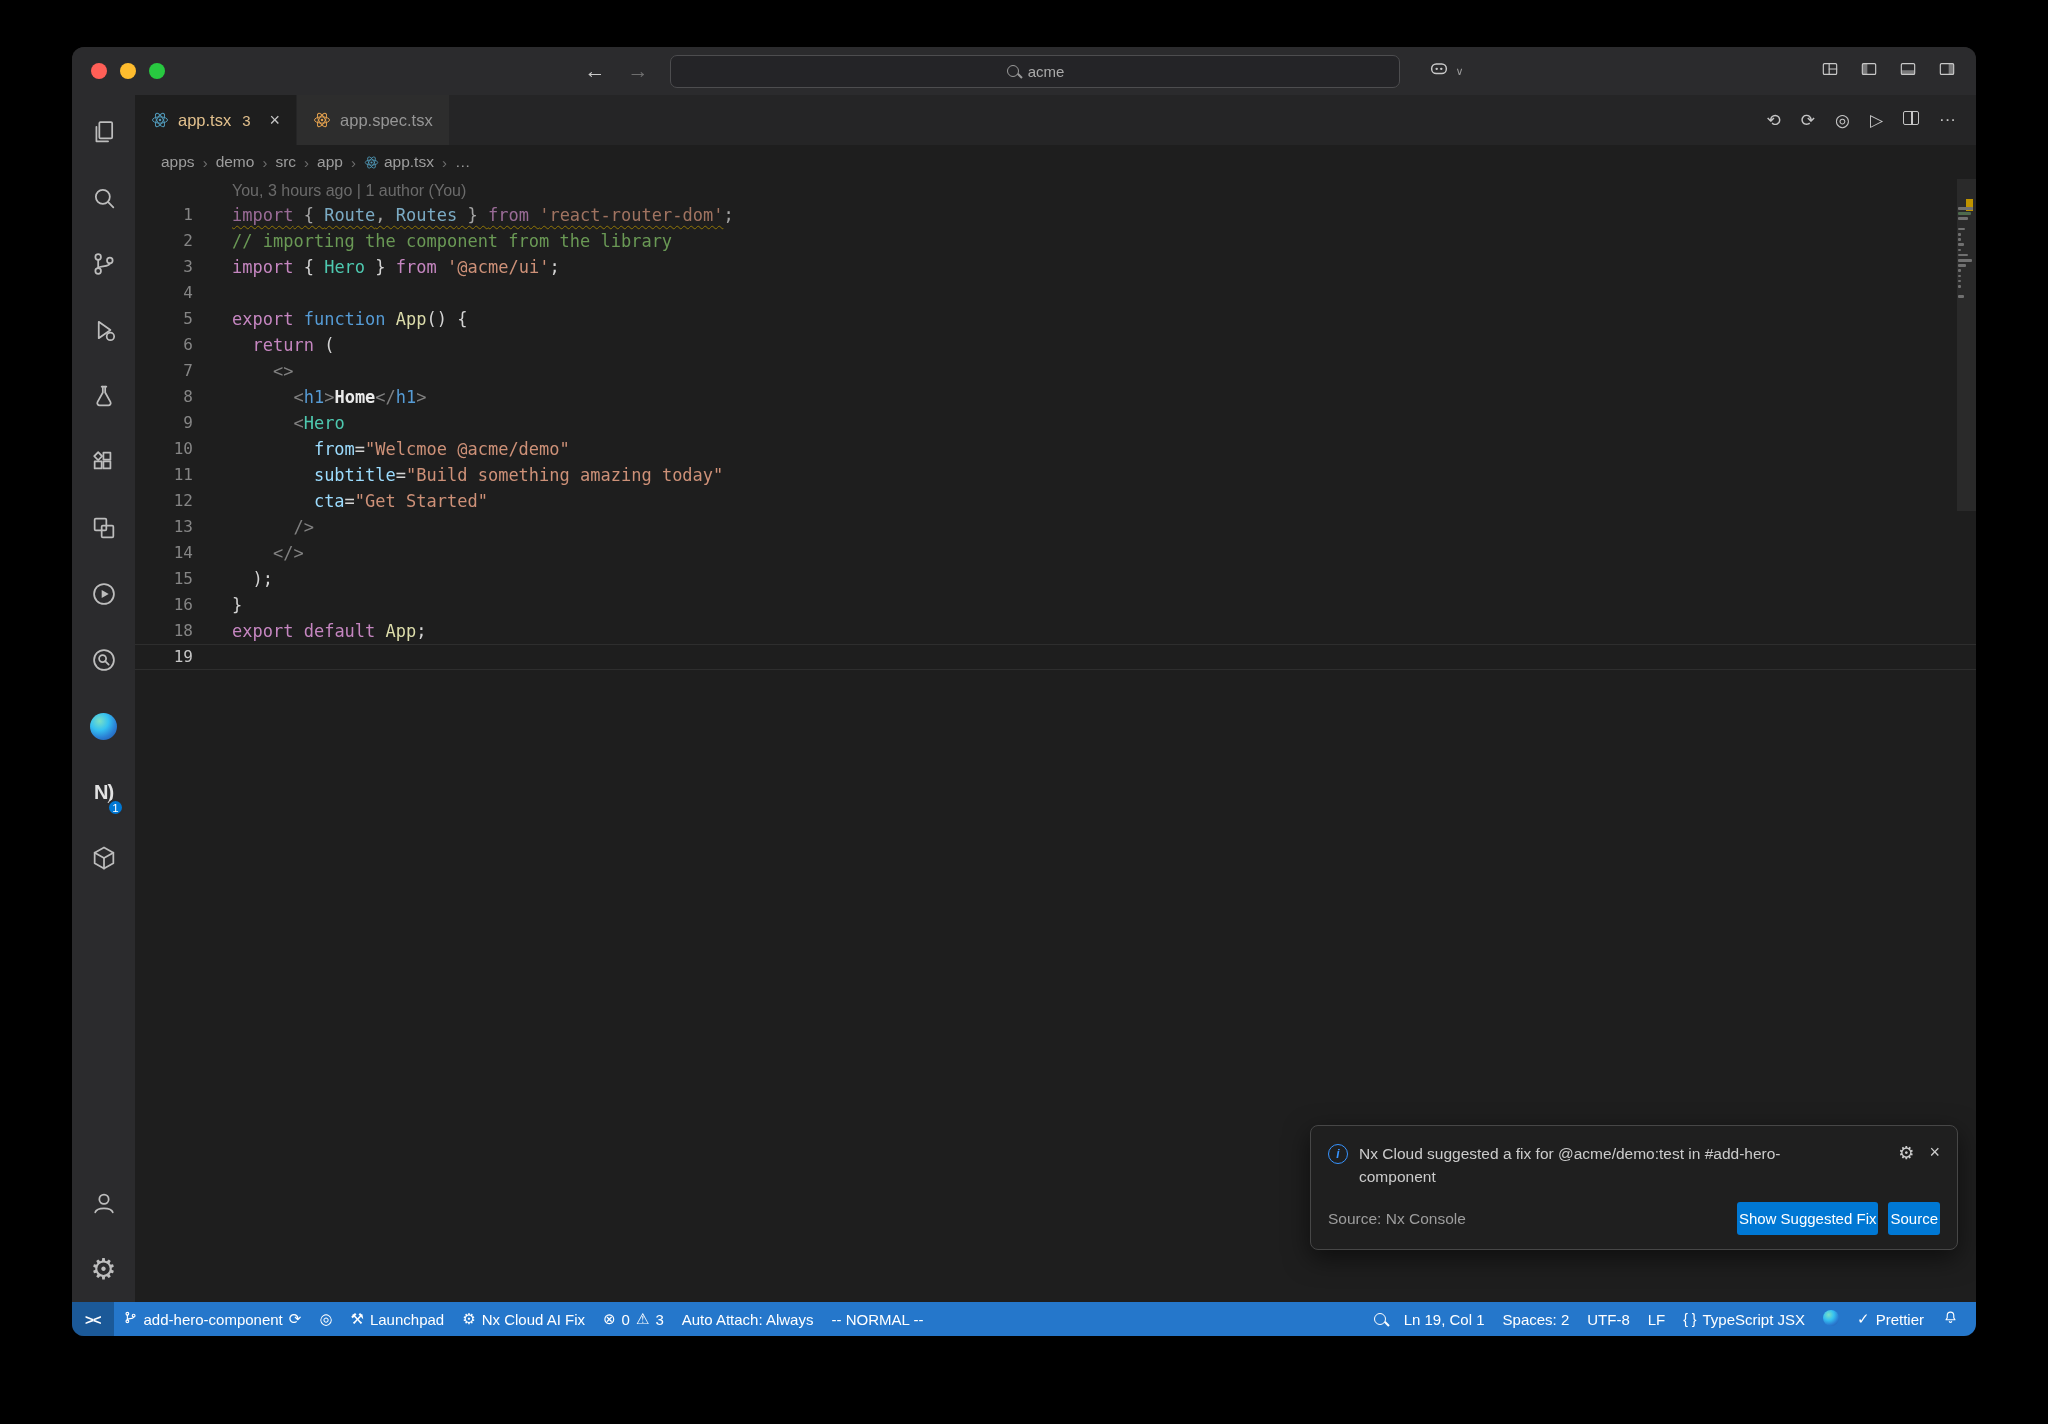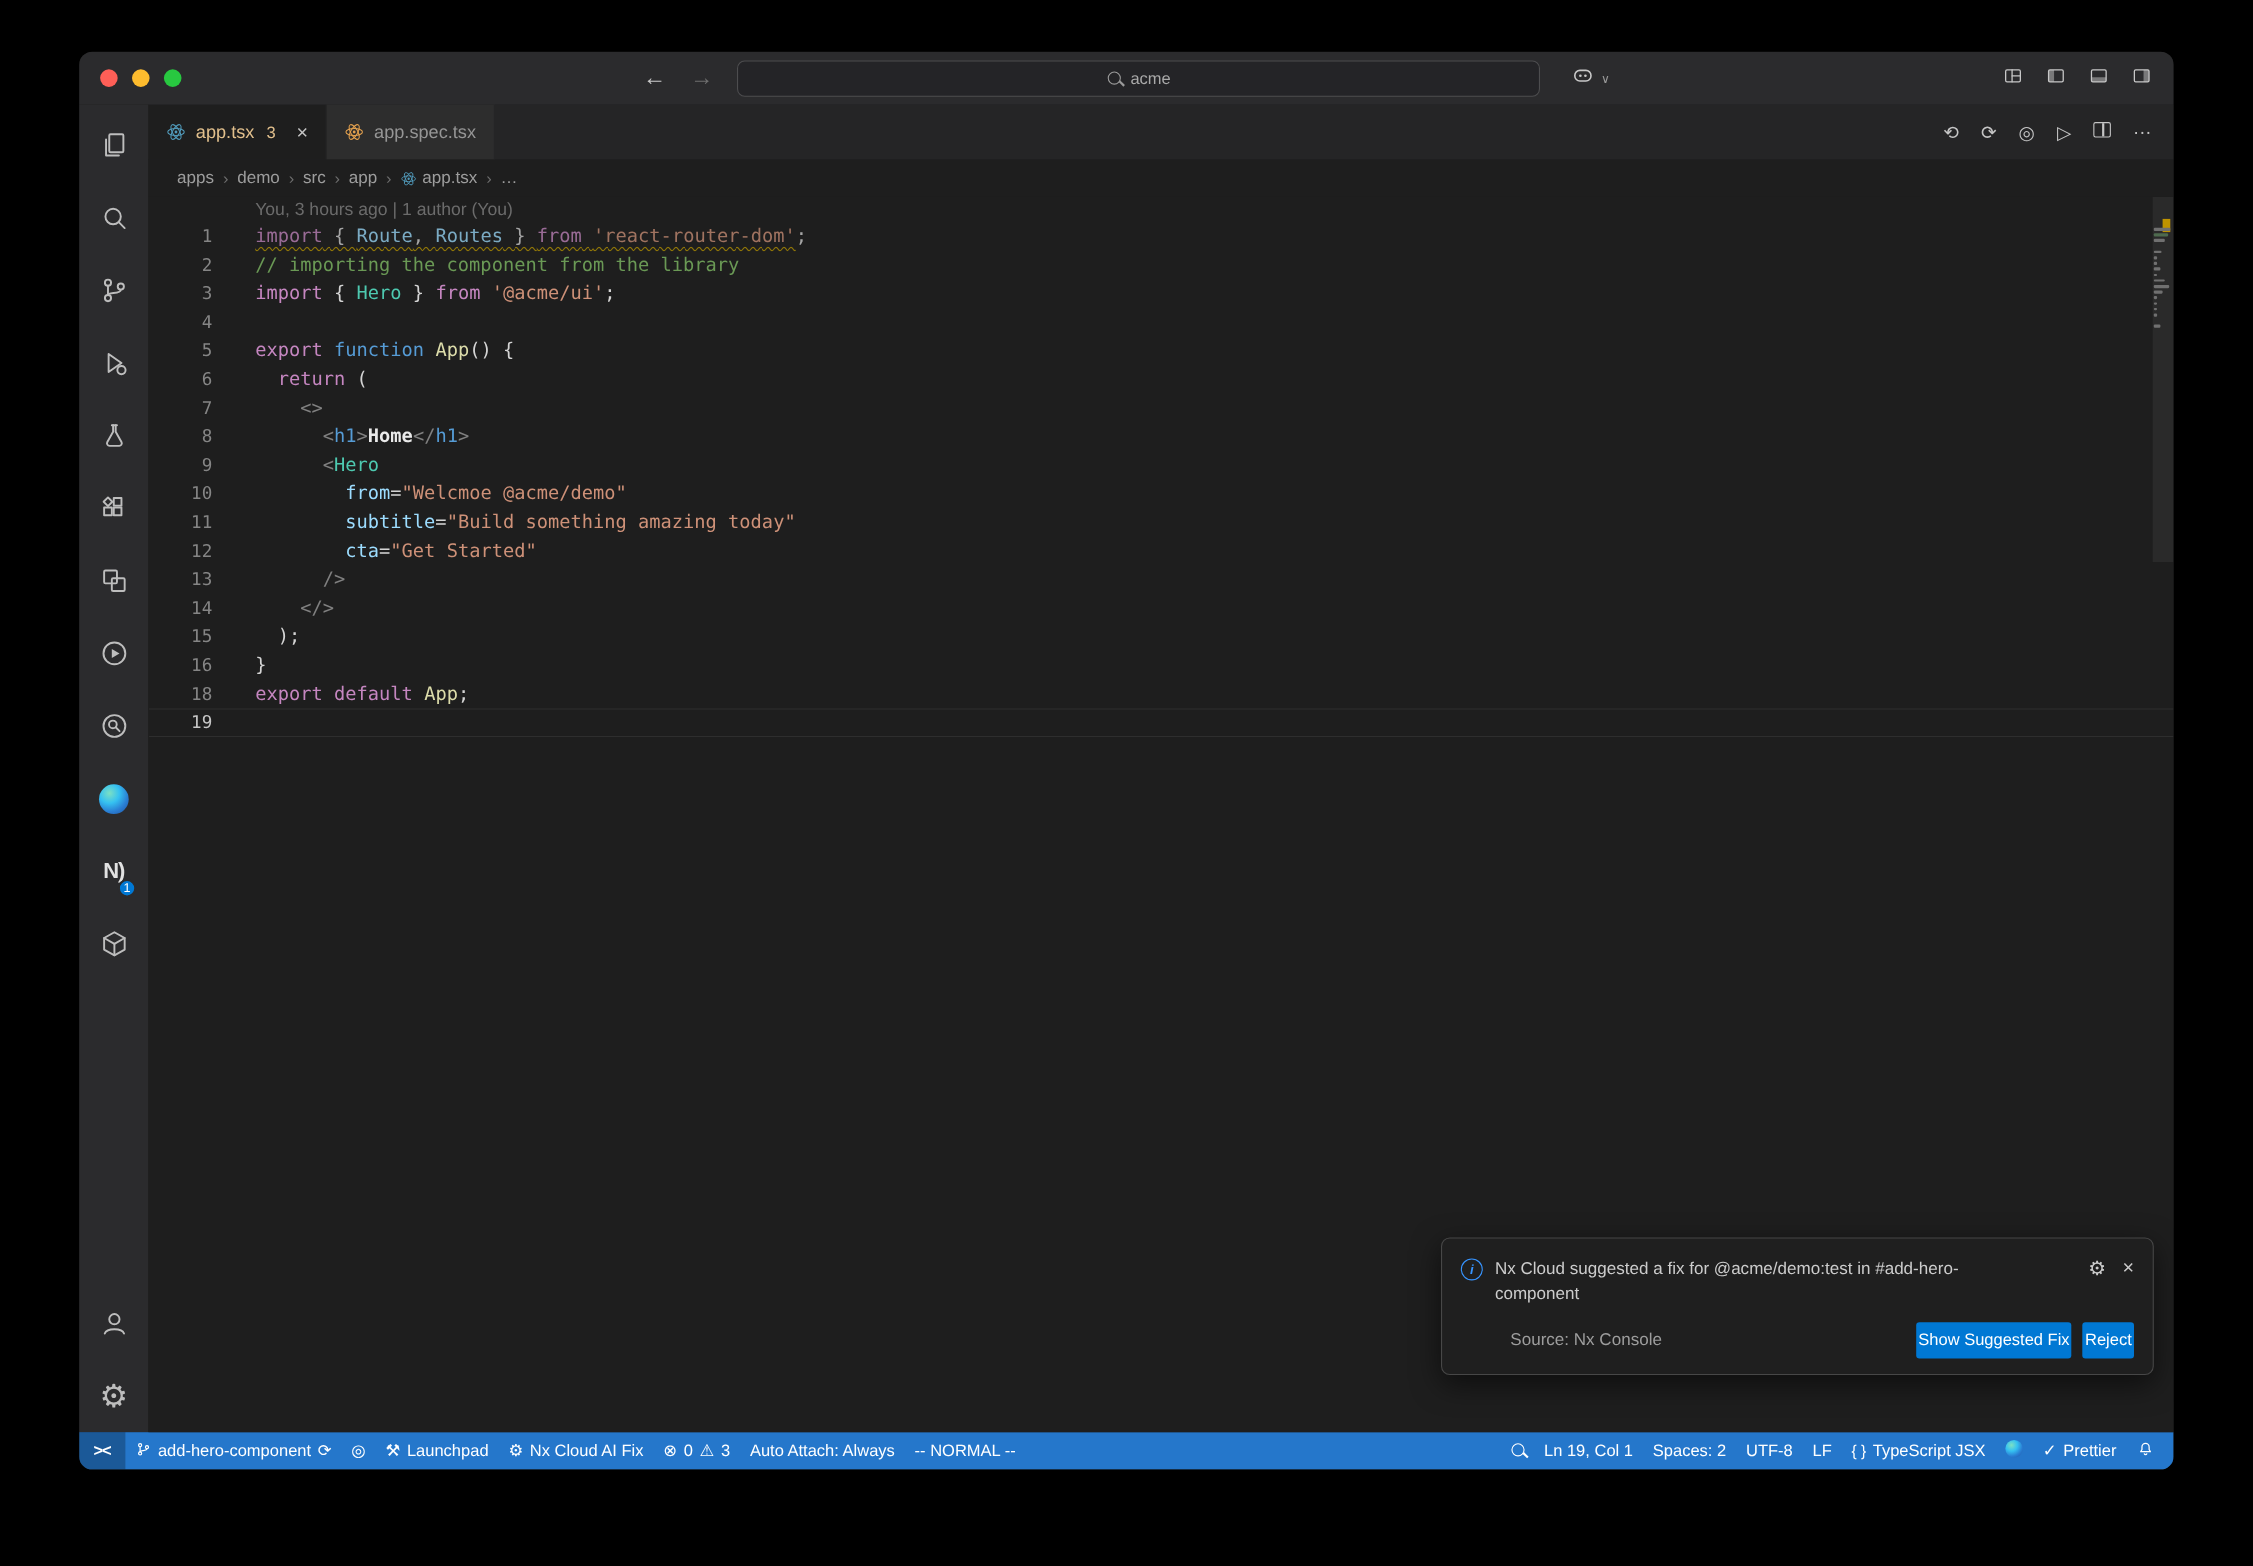--- a/index.html
+++ b/index.html
@@ -104,21 +104,21 @@
   .toast { position:absolute; right:18px; bottom:52px; width:648px; background:#1f1f1f;
     border:1px solid #474747; border-radius:8px; padding:16px 17px 14px;
     box-shadow:0 8px 26px rgba(0,0,0,.55); z-index:6; font-size:15.5px; }
   .toast-top { display:flex; gap:11px; align-items:flex-start; }
   .info-badge { width:20px; height:20px; border-radius:50%; border:1.6px solid #3794ff;
     color:#3794ff; display:flex; align-items:center; justify-content:center;
     font-size:12px; font-weight:700; font-style:italic; flex:0 0 auto; margin-top:2px; }
   .toast-msg { color:#cccccc; line-height:1.5; width:494px; }
   .toast-icons { margin-left:auto; display:flex; gap:15px; color:#cccccc;
     font-size:18px; align-items:center; }
-  .toast-bottom { display:flex; align-items:center; margin-top:14px;margin-left:45px; }
+  .toast-bottom { display:flex; align-items:center; margin-top:14px; }
   .toast-source { color:#9d9d9d; }
   .toast-buttons { margin-left:auto; display:flex; gap:10px; }
   .btn { background:#0078d4; color:#fff; border:none; padding:8px 2px; font-size:15px;
     border-radius:3px; font-family:inherit; }
 
   
   .statusbar { height:34px; background:#2577cb; display:flex; align-items:center;
     color:#fff; font-size:15px; flex:0 0 auto; }
   .sb-left, .sb-right { display:flex; align-items:center; height:100%; }
   .sb-right { margin-left:auto; padding-right:8px; }
@@ -444,21 +444,21 @@
             <div class="toast-msg">Nx Cloud suggested a fix for @acme/demo:test in #add-hero-component</div>
             <div class="toast-icons">
               <span>⚙</span>
               <span>×</span>
             </div>
           </div>
           <div class="toast-bottom">
             <span class="toast-source">Source: Nx Console</span>
             <div class="toast-buttons">
               <button class="btn">Show Suggested Fix</button>
-              <button class="btn">Reject</button>
+              <button class="btn">Source</button>
             </div>
           </div>
         </div>
       </div>
     </div>
   </div>
 
   <div class="statusbar">
     <div class="sb-left">
         <div class="sb-item sb-remote">

